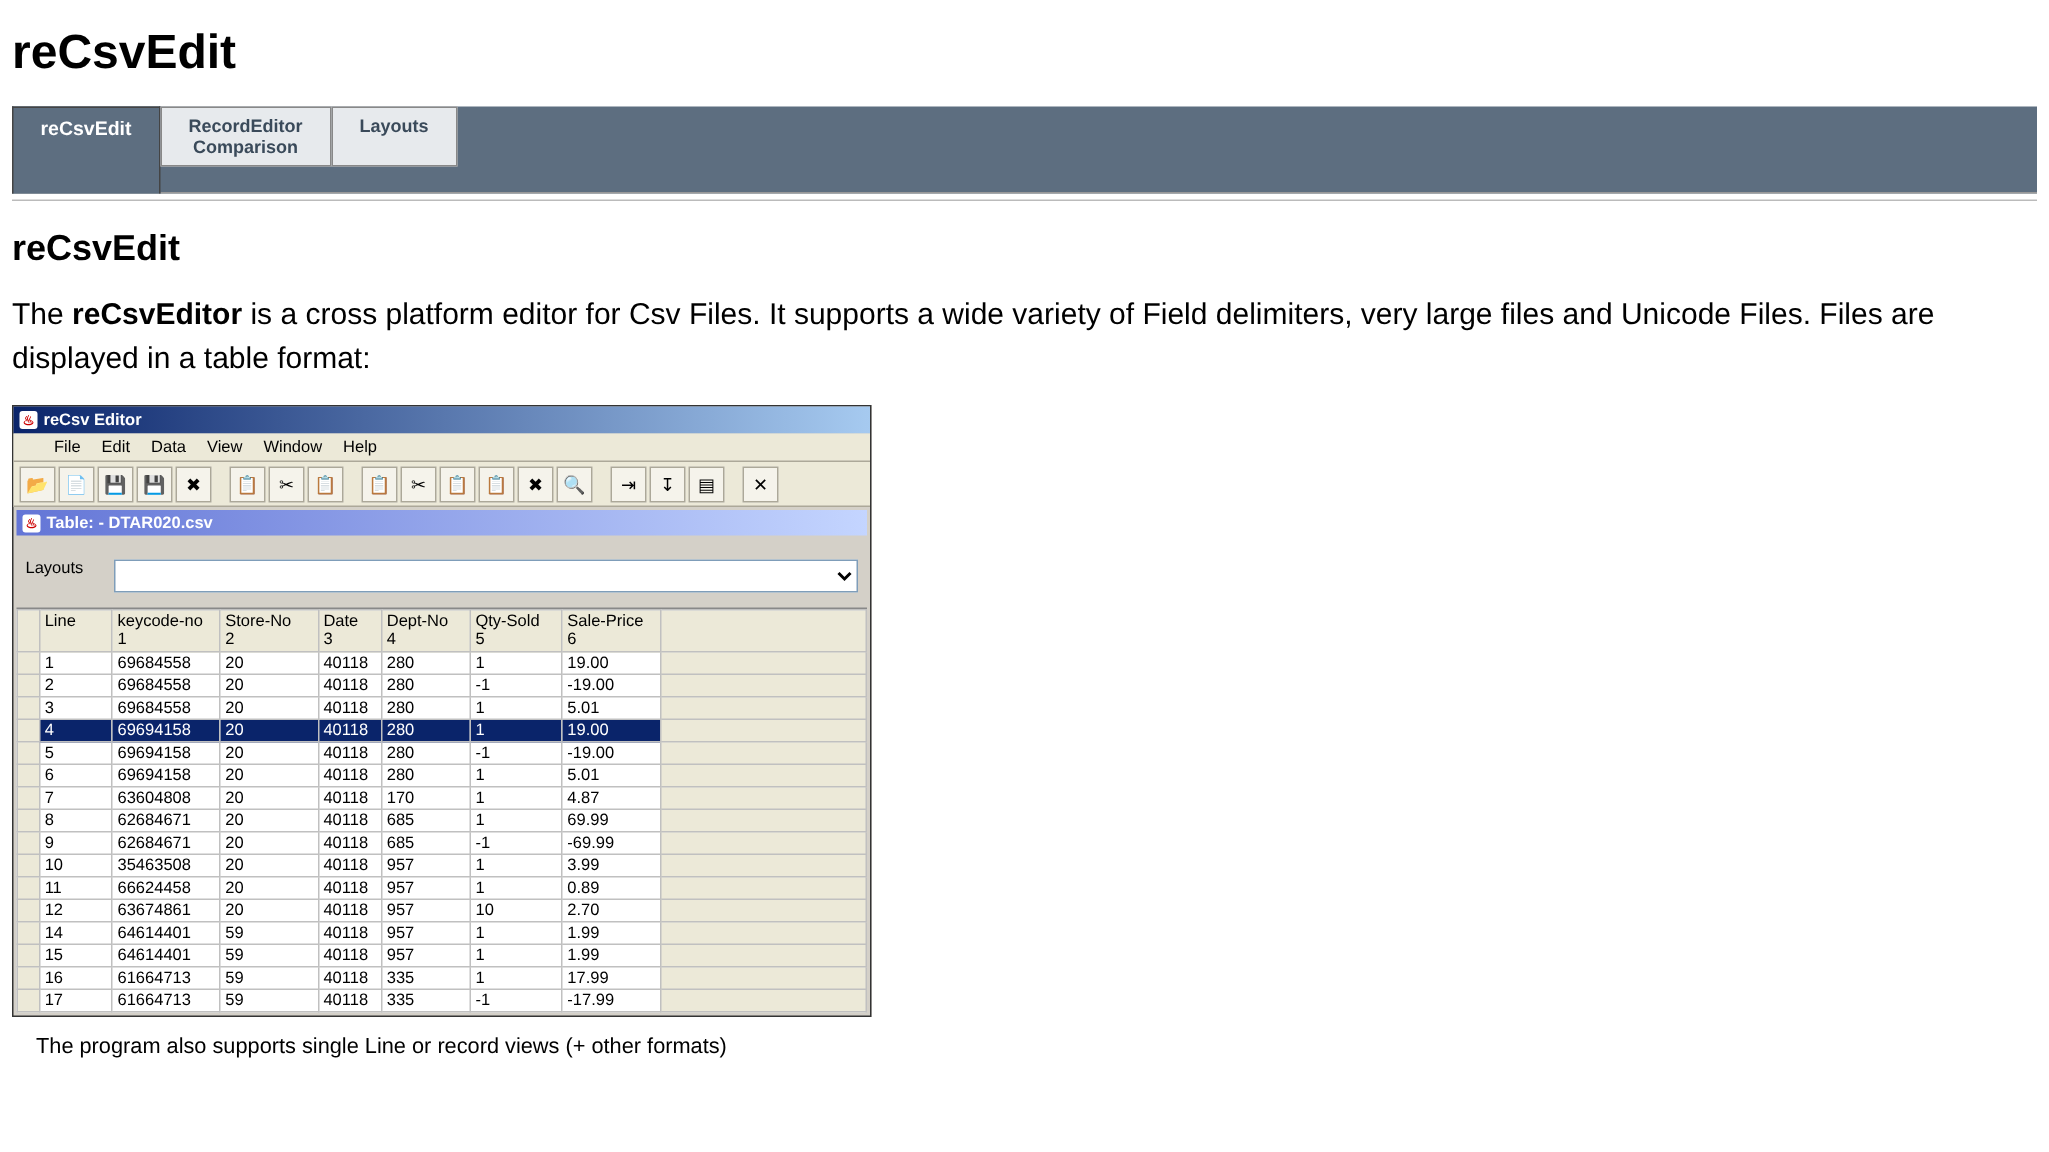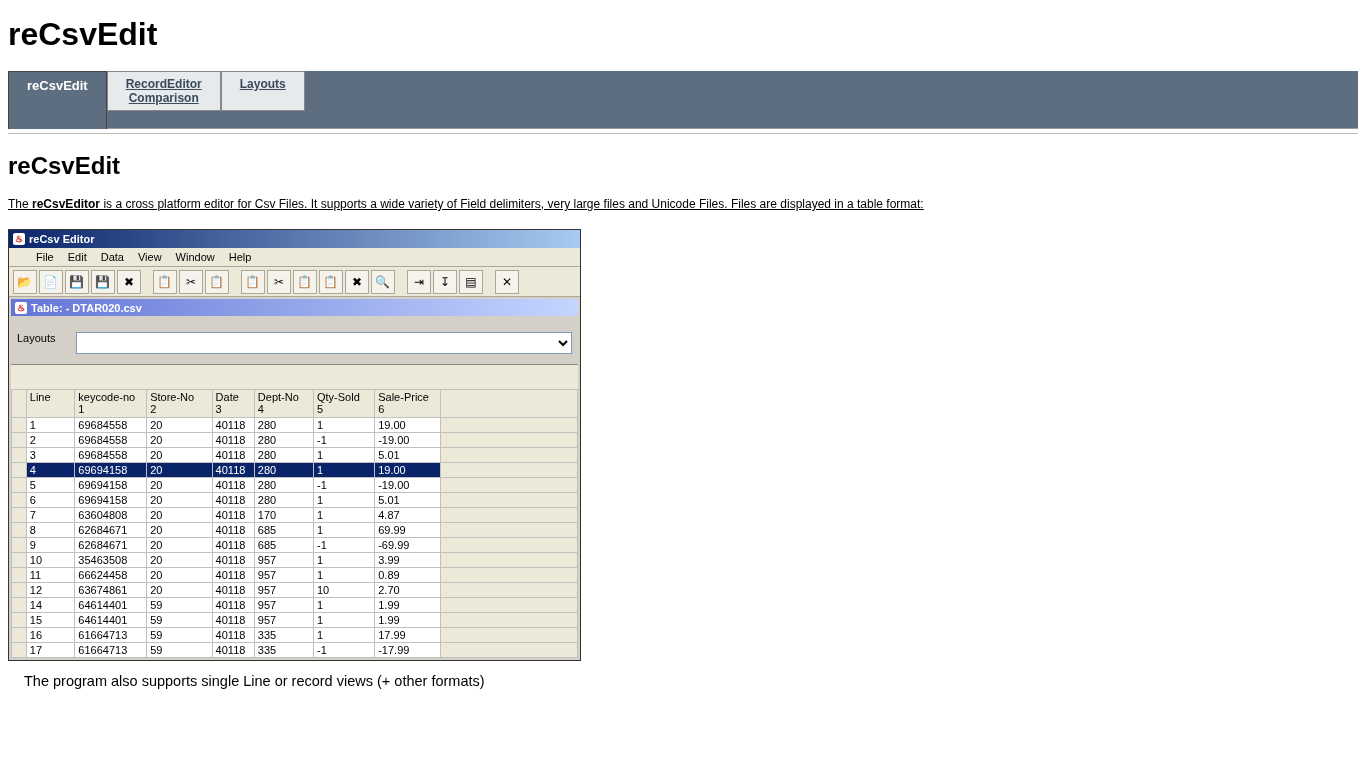--- a/index.html
+++ b/index.html
@@ -40,37 +40,35 @@
     border: 1px solid #444;
     border-bottom: none;
     padding-top: 6px;
     font-size: 13px;
   }
   .tab.inactive {
     background: #e7eaed;
     color: #3a4a5a;
     font-weight: bold;
     line-height: 1.2;
-    text-decoration: underline;
   }
   hr {
     border: none;
     border-top: 1px solid #bbb;
     margin: 4px 0 10px 0;
   }
   h2.section-title {
     font-size: 24px;
     font-weight: bold;
     margin: 18px 0 16px 0;
   }
   p.intro {
-    font-size: 12px;
+    font-size: 20px;
     line-height: 1.45;
     margin: 10px 0 16px 0;
-    text-decoration: underline;
   }
   p.intro strong { font-weight: bold; }
   p.after {
     font-size: 14.5px;
     margin: 12px 16px;
   }
   
   .app-mock {
     width: 573px;
     border: 1px solid #333;
@@ -152,21 +150,20 @@
   .data-scroll {
     margin: 0 2px 2px 2px;
     border-top: 1px solid #888;
     background: #ece9d8;
   }
   table.data {
     border-collapse: collapse;
     font-size: 11px;
     width: 100%;
     background: #fff;
-    margin-top: 24px;
   }
   table.data th, table.data td {
     border: 1px solid #c0c0c0;
     padding: 1px 3px;
     text-align: left;
     height: 15px;
     white-space: nowrap;
   }
   table.data th {
     background: #ece9d8;

